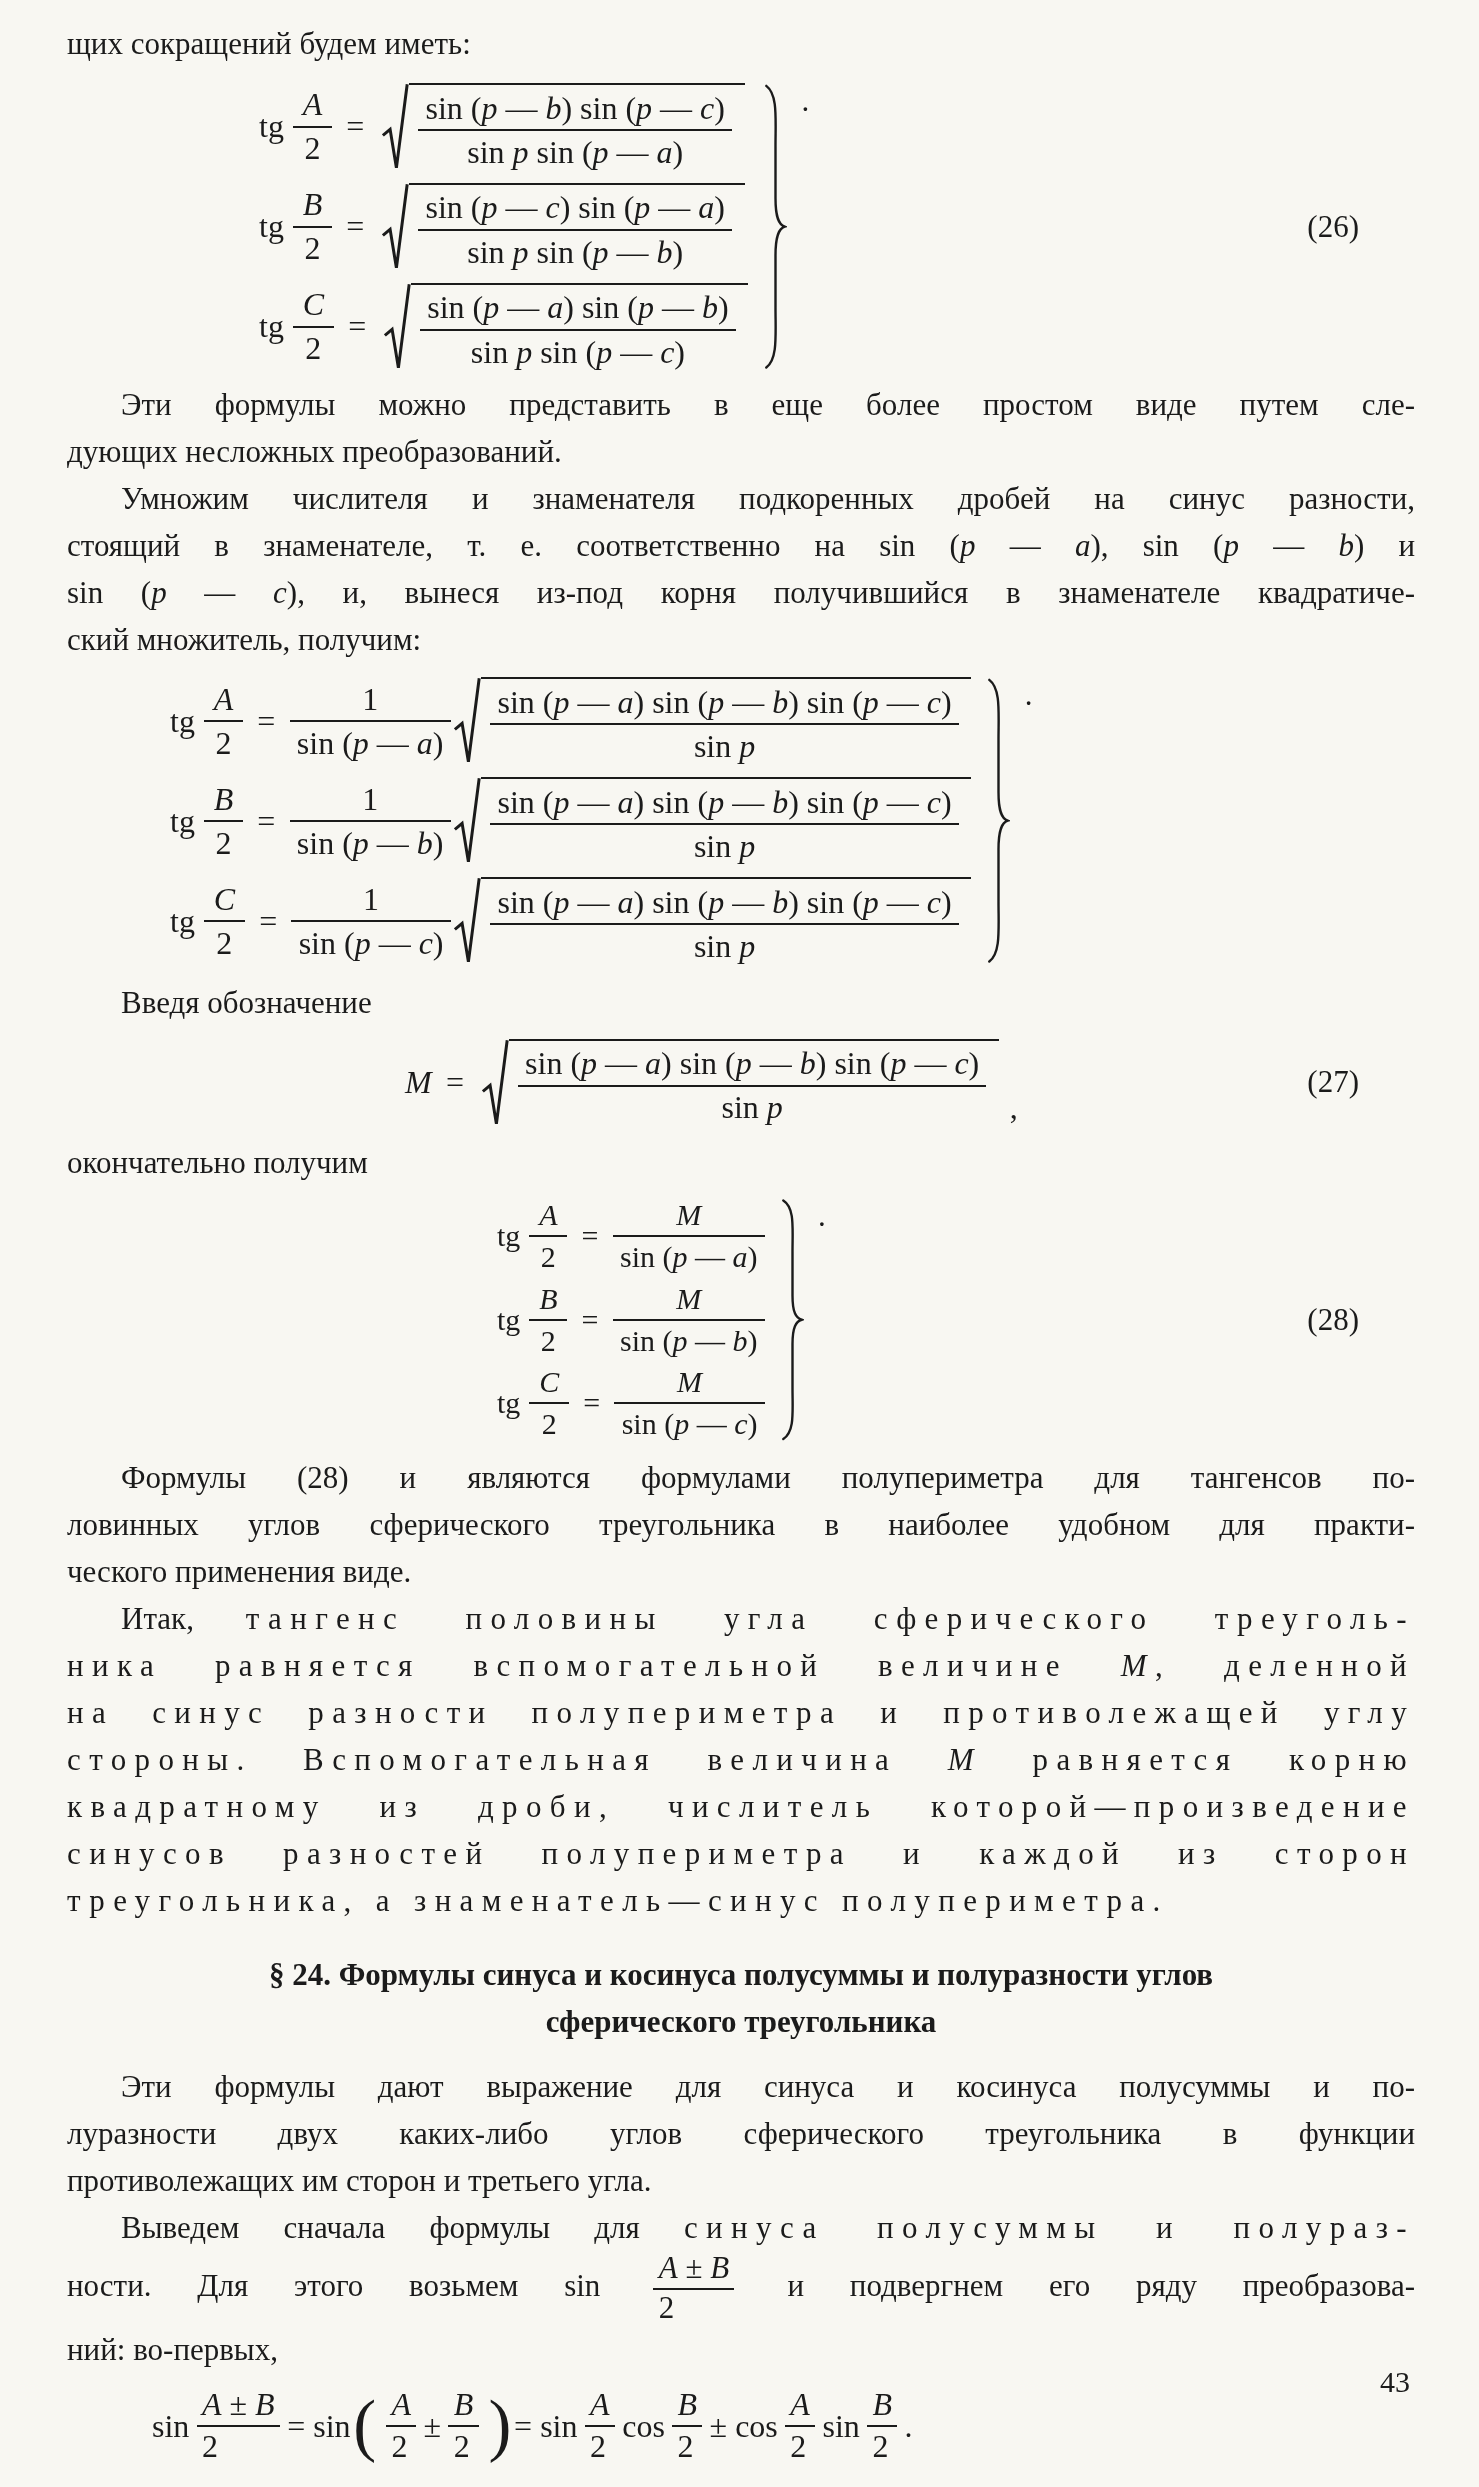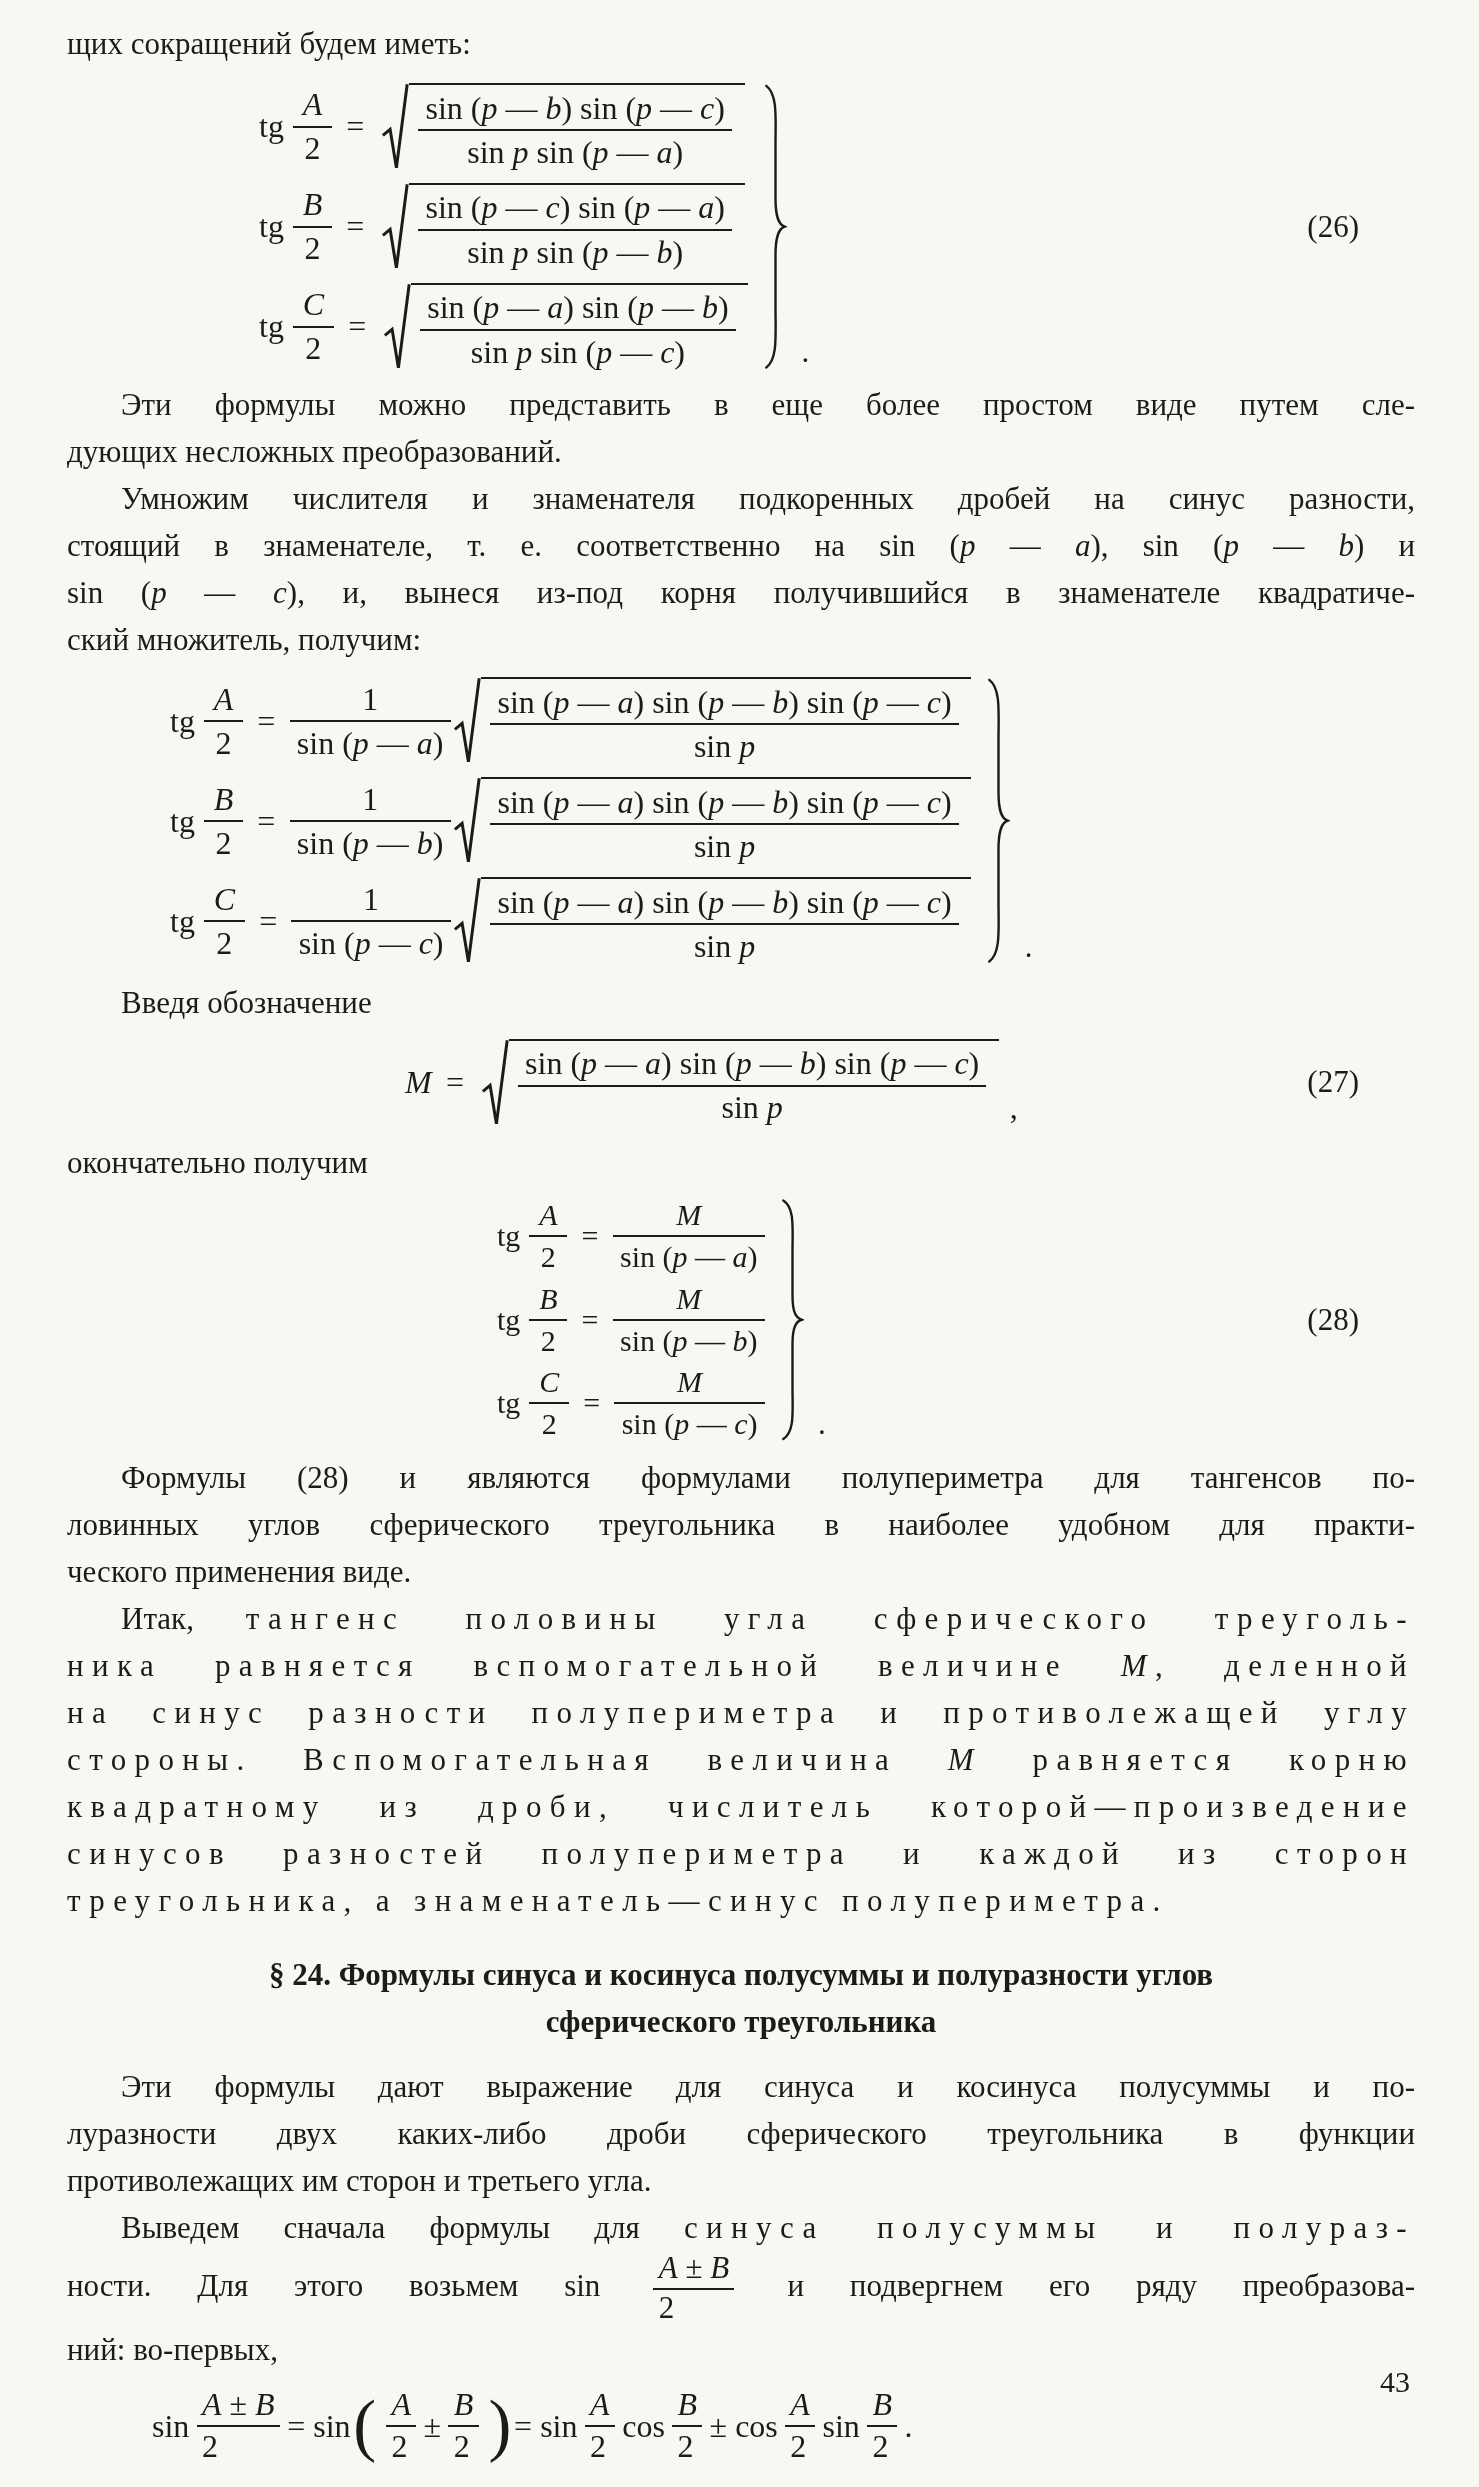--- a/index.html
+++ b/index.html
@@ -22,21 +22,21 @@
   .sp{letter-spacing:0.27em;}
   .it{font-style:italic;}
   .heading{margin:27px 0 18px;}
   .heading .line{font-weight:bold;line-height:47px;}
   
   .ifrac{display:inline-block;vertical-align:middle;text-align:left;margin:0 7.2px;line-height:1.12;}
   .ifrac-n{display:block;border-bottom:2px solid currentColor;padding:0 5.4px 1.8px;}
   .ifrac-d{display:block;padding:1.8px 5.4px 0;}
   .bigp{font-size:215%;display:inline-block;vertical-align:middle;line-height:.9;margin:0 2.7px;}
   
-  .eqblock{position:relative;display:flex;align-items:flex-end;}
+  .eqblock{position:relative;display:flex;align-items:flex-start;}
   .eqstack{display:flex;flex-direction:column;row-gap:12.5px;}
   .eqrow{display:flex;align-items:center;white-space:nowrap;font-size:32px;line-height:1.15;}
   .fn{margin-right:9px;}
   .rel{margin:0 14.3px;}
   .frac{display:inline-block;text-align:center;vertical-align:middle;}
   .frac .num{display:block;border-bottom:2.1px solid currentColor;padding:0 7.2px 2.7px;}
   .frac .den{display:block;padding:2.7px 7.2px 0;}
   .lhsfrac .num{padding:0 9.8px 2.7px;}
   .sqrt{display:inline-flex;align-items:stretch;margin-left:3.6px;}
   .sqrt-sign{width:27px;flex:none;position:relative;}
@@ -334,21 +334,21 @@
       <div class="line endln"><span class="sp">треугольника, а знаменатель—синус полупериметра.</span></div>
     </div>
 
   <div class="par heading">
       <div class="line ctr"><span>§ 24. Формулы  синуса и косинуса  полусуммы  и  полуразности  углов</span></div>
       <div class="line ctr endln"><span>сферического треугольника</span></div>
     </div>
 
   <div class="par">
       <div class="line ind"><span>Эти формулы дают выражение для  синуса  и  косинуса  полусуммы и по-</span></div>
-      <div class="line"><span>луразности двух  каких-либо  дроби  сферического  треугольника  в функции</span></div>
+      <div class="line"><span>луразности двух  каких-либо  углов  сферического  треугольника  в функции</span></div>
       <div class="line endln"><span>противолежащих им сторон и третьего угла.</span></div>
     </div>
   <div class="par">
       <div class="line ind"><span>Выведем сначала  формулы для </span><span class="sp">синуса полусуммы и полураз-</span></div>
       <div class="line"><span>ности.  Для этого  возьмем  sin </span><span class="ifrac"><span class="ifrac-n"><span class="it">A</span> ± <span class="it">B</span></span><span class="ifrac-d">2</span></span><span> и подвергнем  его ряду  преобразова-</span></div>
       <div class="line endln"><span>ний: во-первых,</span></div>
     </div>
 
   <div class="eqfinal">
       <span>sin </span>

